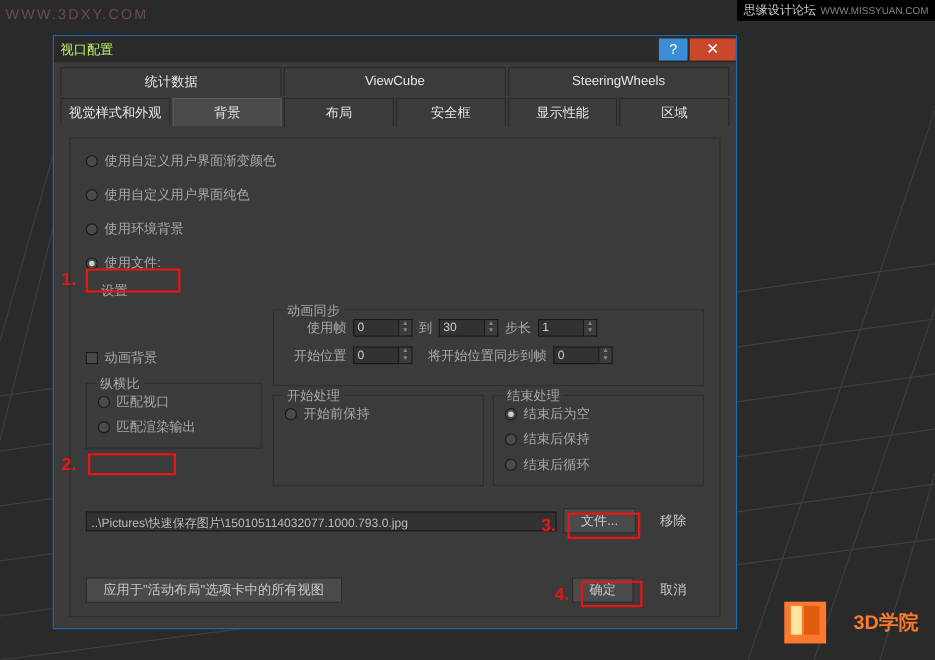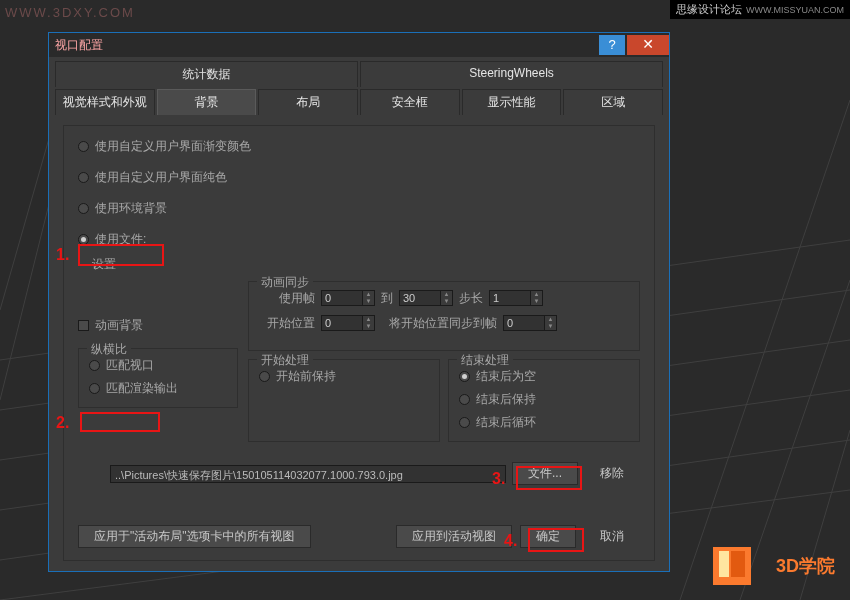--- a/index.html
+++ b/index.html
@@ -10,21 +10,21 @@
 .watermark-br { position: absolute; bottom: 15px; right: 15px; display: flex; align-items: center; gap: 25px; }
 .watermark-br .cube { width: 38px; height: 38px; background: #fb7a2e; position: relative; }
 .watermark-br .cube::before { content: ""; position: absolute; top: 4px; left: 6px; width: 10px; height: 26px; background: #ffe5a0; }
 .watermark-br .cube::after { content: ""; position: absolute; top: 4px; right: 6px; width: 14px; height: 26px; background: #e25a10; }
 .watermark-br .txt { color: #fb7a2e; font-size: 18px; font-weight: bold; }
 .bg-grid { position: absolute; inset: 0; }
 .bg-grid svg { width: 100%; height: 100%; }
 
 .dialog { position: absolute; left: 48px; top: 32px; width: 622px; height: 540px; background: #3b3b3b; border: 1px solid #1a6fb8; display: flex; flex-direction: column; }
 .titlebar { display: flex; align-items: center; background: #2a2a2a; height: 24px; }
-.titlebar .title { flex: 1; color: #fca5a5; font-size: 12px; padding-left: 6px; }
+.titlebar .title { flex: 1; color: #bef264; font-size: 12px; padding-left: 6px; }
 .titlebar .help { width: 26px; height: 20px; background: #3a8ed6; color: #fff; text-align: center; font-size: 13px; line-height: 20px; cursor: pointer; }
 .titlebar .close { width: 42px; height: 20px; background: #c9472c; color: #fff; text-align: center; font-size: 14px; line-height: 18px; cursor: pointer; margin-left: 2px; }
 
 .tabstrip { display: flex; background: #3b3b3b; padding: 4px 6px 0 6px; gap: 2px; flex-wrap: wrap; }
 .tabrow { display: flex; width: 100%; gap: 2px; }
 .tab { flex: 1; text-align: center; color: #e5e5e5; font-size: 12px; padding: 4px 0; background: #3b3b3b; border: 1px solid #2a2a2a; border-bottom: none; cursor: pointer; }
 .tab.active { background: #4a4a4a; border: 1px solid #5a5a5a; border-bottom: none; }
 
 .content { flex: 1; background: #3b3b3b; padding: 10px 14px; position: relative; }
 .panel { border: 1px solid #2e2e2e; padding: 12px 14px; height: 100%; position: relative; }
@@ -47,21 +47,21 @@
 .sync-row { display: flex; align-items: flex-start; gap: 6px; margin-bottom: 8px; color: #a8a8a8; font-size: 12px; }
 .sync-row .lbl { width: 56px; text-align: right; }
 .spinner { display: flex; align-items: center; }
 .spinner input { width: 42px; height: 16px; background: #323232; border: 1px solid #1a1a1a; color: #ccc; font-size: 11px; padding: 0 3px; }
 .spinner .arrows { width: 12px; height: 16px; background: #3b3b3b; border: 1px solid #1a1a1a; border-left: none; display: flex; flex-direction: column; }
 .spinner .arrows div { flex: 1; font-size: 6px; color: #888; text-align: center; line-height: 7px; cursor: pointer; }
 
 .proc-cols { display: flex; gap: 8px; }
 .proc-cols .group { flex: 1; }
 
-.filepath-row { display: flex; align-items: center; gap: 6px; margin-top: 12px; margin-left: 32px; }
+.filepath-row { display: flex; align-items: center; gap: 6px; margin-top: 12px; }
 .filepath { flex: 1; height: 18px; background: #323232; border: 1px solid #1a1a1a; color: #bbb; font-size: 11px; padding: 2px 4px; overflow: hidden; white-space: nowrap; }
 .btn { background: #4a4a4a; border: 1px solid #2a2a2a; color: #c8c8c8; font-size: 12px; padding: 2px 15px; cursor: pointer; }
 
 .bottom-row { position: absolute; bottom: 12px; left: 14px; right: 14px; display: flex; align-items: center; gap: 8px; }
 .bottom-row .spacer { flex: 1; }
 
 .annot { position: absolute; color: #e81515; font-size: 16px; font-weight: bold; z-index: 10; }
 .redbox { position: absolute; border: 2px solid #e81515; z-index: 9; pointer-events: none; }
 </style>
 </head>
@@ -97,20 +97,21 @@
 <div class="dialog">
   <div class="titlebar">
     <div class="title">视口配置</div>
     <div class="help">?</div>
     <div class="close">✕</div>
   </div>
 
   <div class="tabstrip">
     <div class="tabrow">
       <div class="tab">统计数据</div>
+      <div class="tab">ViewCube</div>
       <div class="tab">SteeringWheels</div>
     </div>
     <div class="tabrow">
       <div class="tab">视觉样式和外观</div>
       <div class="tab active">背景</div>
       <div class="tab">布局</div>
       <div class="tab">安全框</div>
       <div class="tab">显示性能</div>
       <div class="tab">区域</div>
     </div>
@@ -234,21 +235,20 @@
 
       <div class="filepath-row">
         <div class="filepath">..\Pictures\快速保存图片\150105114032077.1000.793.0.jpg</div>
         <div class="btn">文件...</div>
         <div class="btn" style="border:1px solid transparent;background:transparent">移除</div>
       </div>
 
       <div class="bottom-row">
         <div class="btn">应用于"活动布局"选项卡中的所有视图</div>
         <div class="spacer"></div>
-        <div class="btn">应用到活动视图</div>
         <div class="btn">确定</div>
         <div class="btn" style="border:1px solid transparent;background:transparent">取消</div>
       </div>
 
     </div>
   </div>
 </div>
 
 <div class="annot" style="top:246px;left:56px">1.</div>
 <div class="redbox" style="top:244px;left:78px;width:86px;height:22px"></div>

